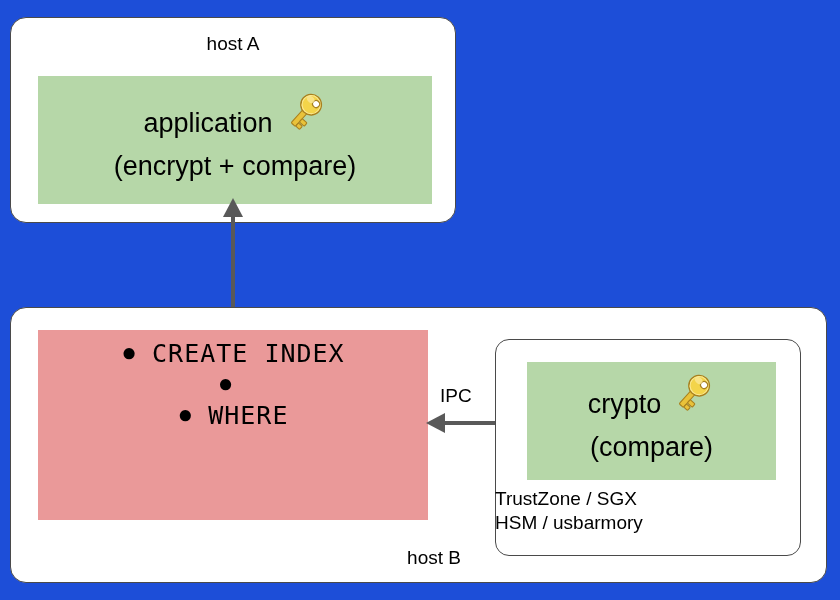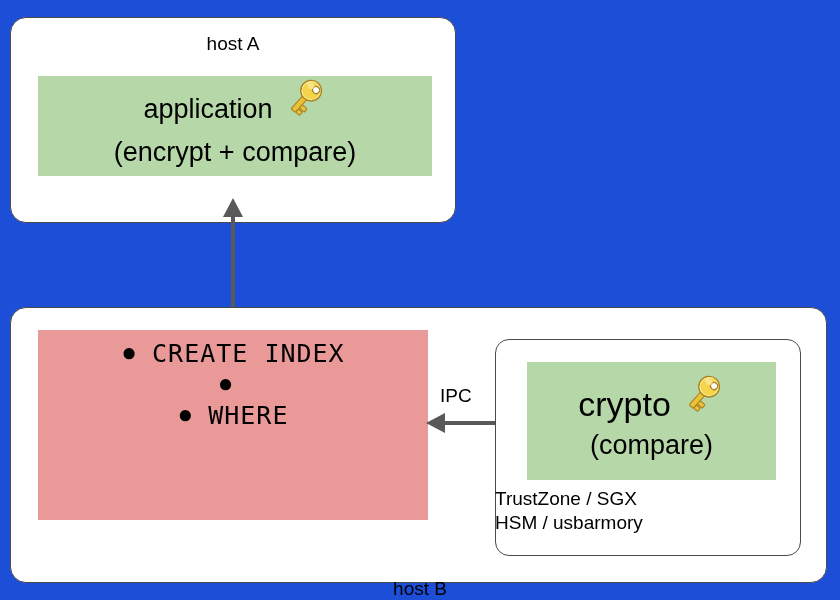--- a/index.html
+++ b/index.html
@@ -43,21 +43,21 @@
     text-align: center;
   }
   .green { background: #b6d7a8; }
   .pink  { background: #ea9999; }
 
   
   #app-box {
     left: 38px;
     top: 76px;
     width: 394px;
-    height: 100px;
+    height: 128px;
   }
   .app-line-1 {
     display: flex;
     align-items: center;
     justify-content: center;
     font-size: 27px;
     line-height: 32px;
     white-space: nowrap;
   }
   .app-line-2 {
@@ -125,21 +125,21 @@
   #crypto-box {
     left: 527px;
     top: 362px;
     width: 249px;
     height: 118px;
   }
   .crypto-line-1 {
     display: flex;
     align-items: center;
     justify-content: center;
-    font-size: 34px;
+    font-size: 27px;
     line-height: 32px;
     white-space: nowrap;
   }
   .crypto-line-2 {
     font-size: 27px;
     line-height: 34px;
     white-space: nowrap;
   }
   #crypto-caption {
     position: absolute;
@@ -204,21 +204,21 @@
   </div>
 
   <svg class="arrow-svg" style="left:215px; top:198px; width:36px; height:136px;">
     <line class="arrow-line" x1="18" y1="16" x2="18" y2="120"></line>
     <polygon class="arrow-head" points="18,0 28,19 8,19"></polygon>
     <polygon class="arrow-head" points="18,136 28,117 8,117"></polygon>
   </svg>
 
   <div class="host-box" id="host-b" style="left:10px; top:307px; width:817px; height:276px;"></div>
 
-  <div class="host-label" style="left:370px; top:547px; width:100px;margin-top:31px;">host B</div>
+  <div class="host-label" style="left:384px; top:547px; width:100px;">host B</div>
 
   <div class="inner-box pink" id="db-box">
     <ul class="db-list">
       <li class="db-item">
         <span class="db-bullet">●</span>
         <span>CREATE INDEX</span>
       </li>
       <li class="db-item">
         <span class="db-bullet">●</span>
       </li>

